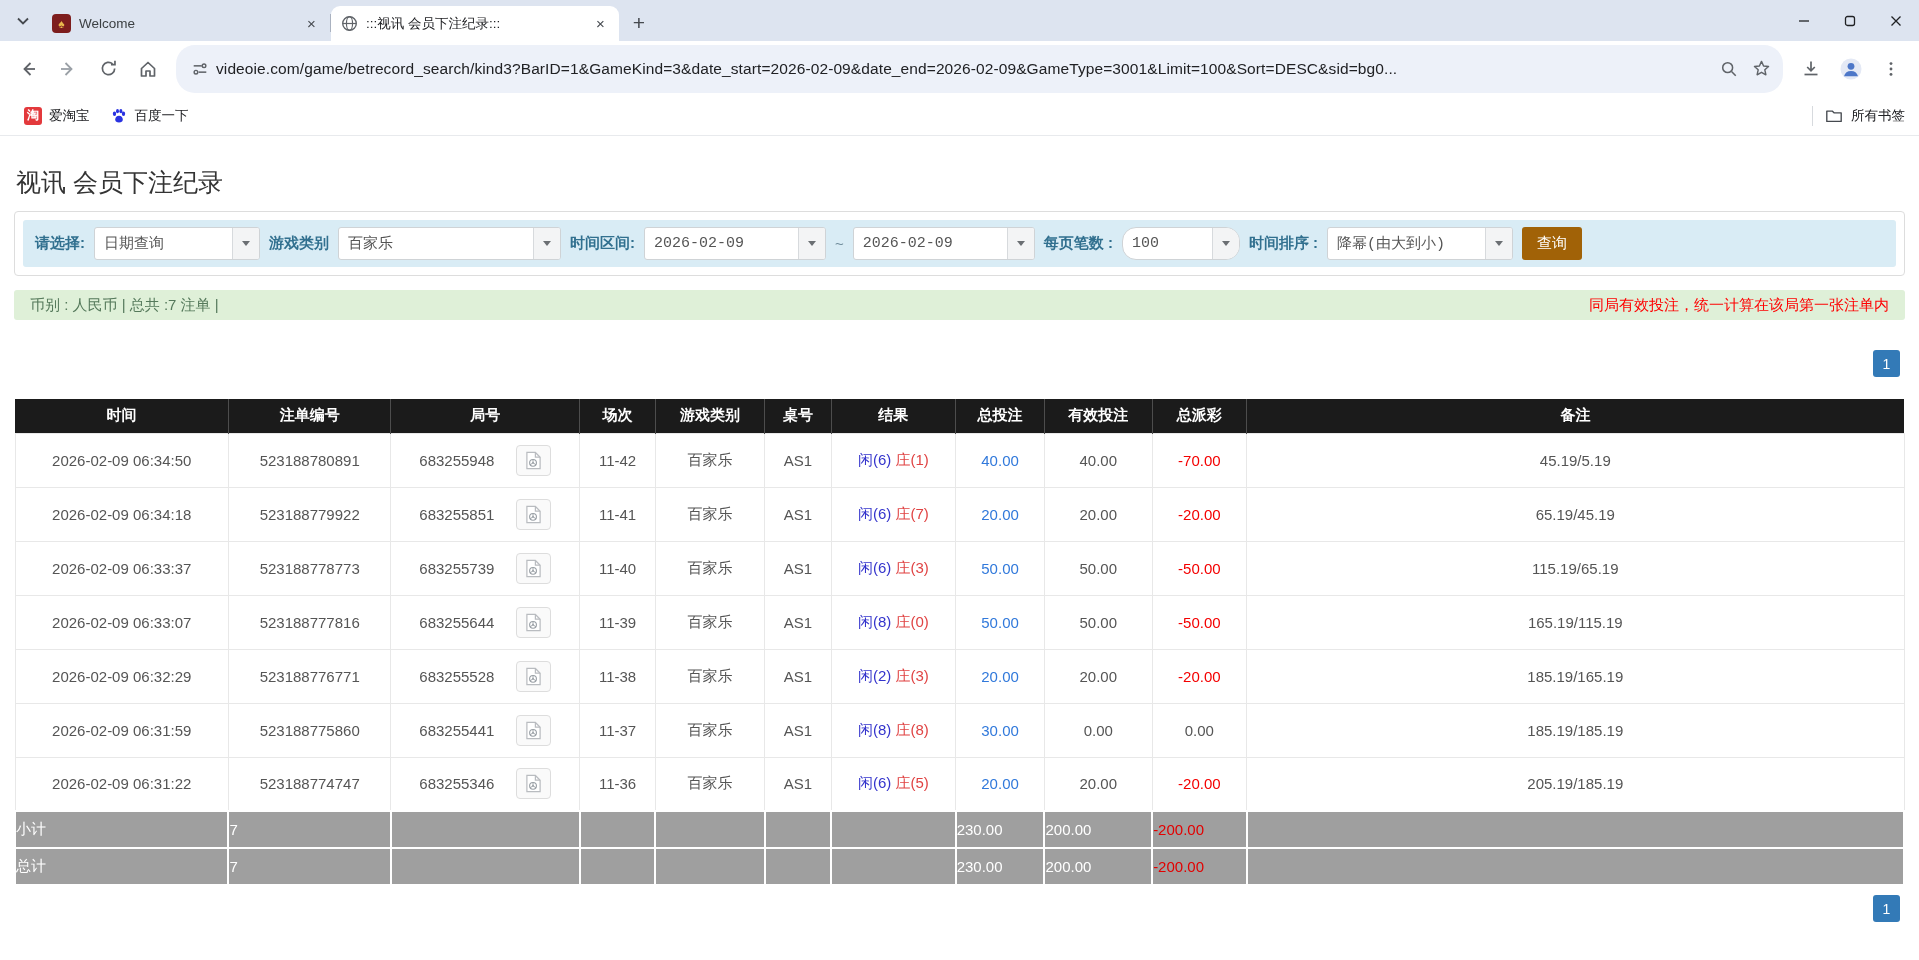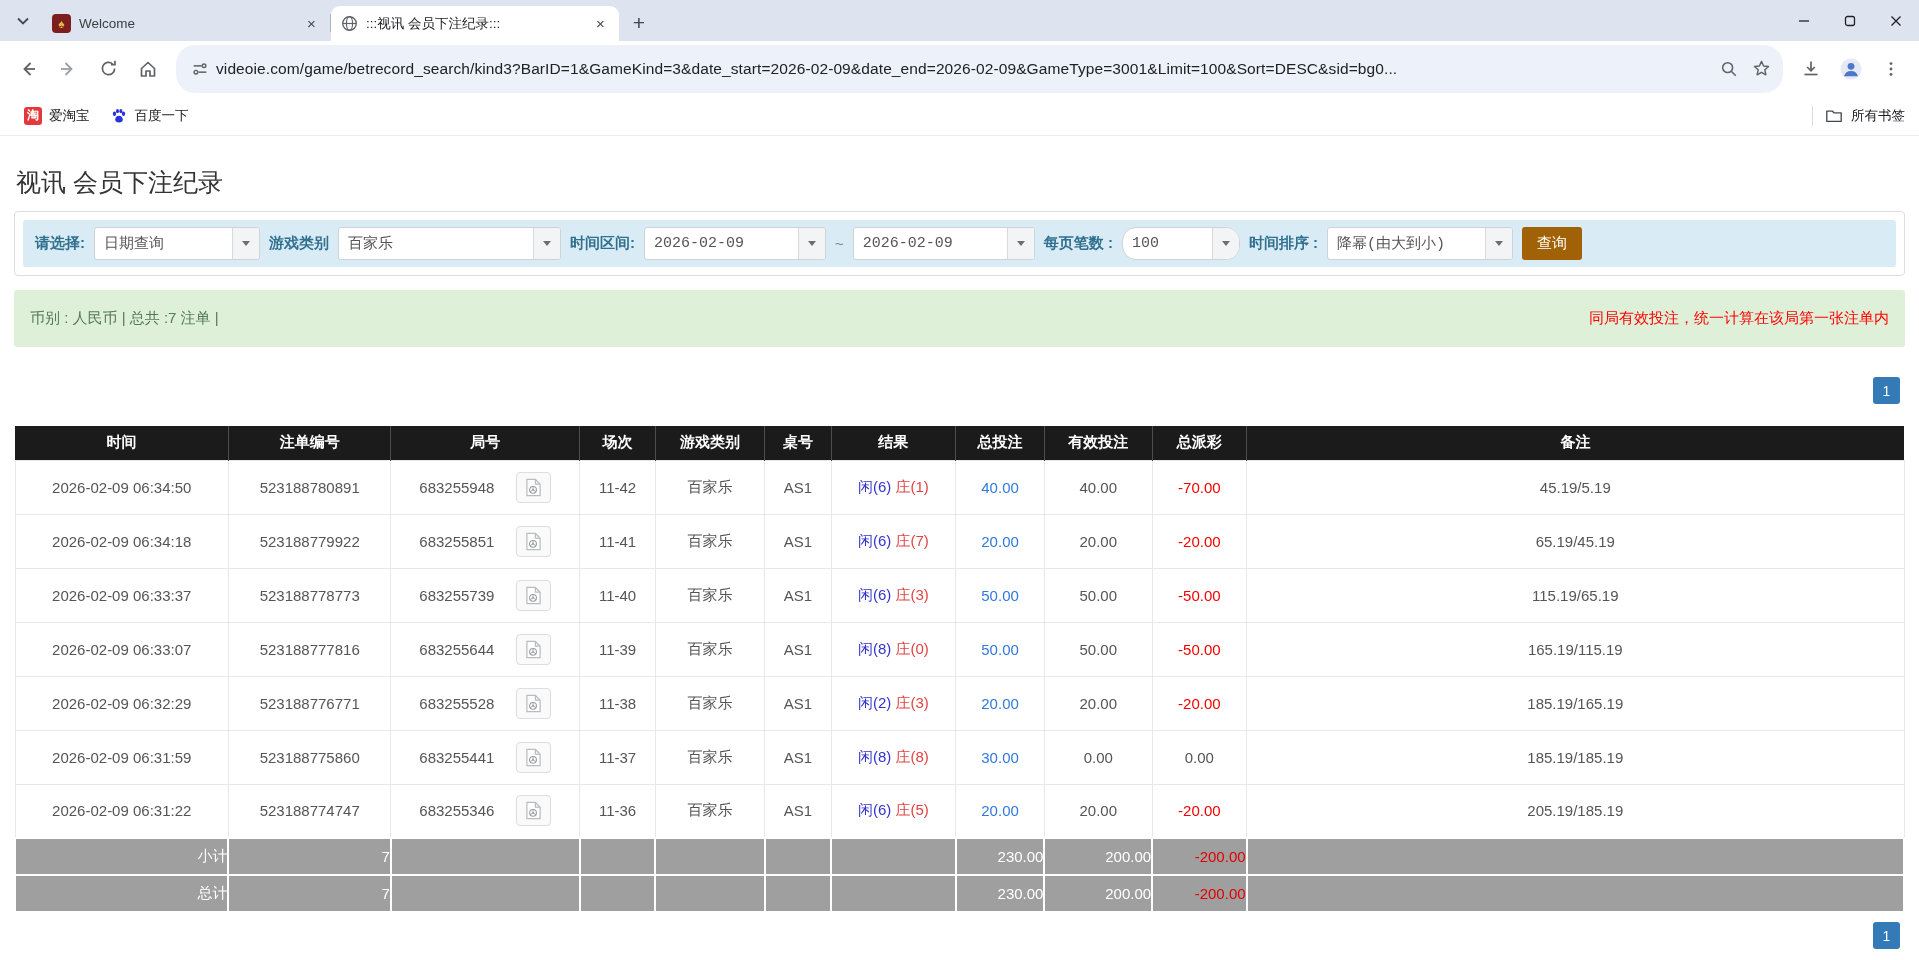--- a/index.html
+++ b/index.html
@@ -41,39 +41,39 @@
   .f-label { color:#31708f; font-weight:bold; font-size:15px; white-space:nowrap; }
   .combo { display:flex; height:33px; background:#fff; border:1px solid #cfd3d6; border-radius:3px; overflow:hidden; flex:0 0 auto; }
   .combo input { border:none; outline:none; padding:0 9px; font-size:15px; color:#555; width:100%;
       font-family:Liberation Mono, monospace; background:transparent; }
   .combo .arrow-btn { width:27px; border-left:1px solid #d7dadd; background:#f3f4f5; display:flex; align-items:center; justify-content:center; flex:0 0 auto; }
   .caret { width:0; height:0; border-left:4px solid transparent; border-right:4px solid transparent; border-top:5px solid #6b6f73; }
   .tilde { color:#6d8a99; font-size:15px; }
   .search-btn { background:#a16207; color:#fff; border:none; border-radius:3px; height:33px; padding:0 15px; font-size:15px; cursor:pointer;
       font-family:"Liberation Sans","DejaVu Sans",sans-serif; }
 
-  .summary-bar { background:#dff0d8; border-radius:3px; margin-top:14px; height:57px; display:flex; align-items:center; justify-content:space-between; padding:0 16px; }
+  .summary-bar { background:#dff0d8; border-radius:3px; margin-top:14px; height:30px; display:flex; align-items:center; justify-content:space-between; padding:0 16px; }
   .summary-left { color:#55795b; font-size:15px; }
   .summary-right { color:#fe0000; font-size:15px; }
 
   .pagination { display:flex; justify-content:flex-end; margin:30px 5px 0 0; }
   .pagination.bottom { margin:9px 5px 0 0; }
   .page-btn { min-width:27px; height:27px; background:#337ab7; color:#fff; border-radius:3px; display:flex; align-items:center; justify-content:center; font-size:14px; cursor:pointer; }
 
   table.records { width:100%; border-collapse:collapse; table-layout:fixed; margin-top:22px; font-size:15px; color:#555; }
   .records thead th { background:#1b1b1b; color:#fff; height:34px; font-weight:bold; font-size:15px; border-right:1px solid #4d4d4d; }
   .records thead th:last-child { border-right:none; }
   .records tbody td { height:54px; text-align:center; border:1px solid #e8e8e8; background:#fff; }
   .records .blue { color:#3179db; }
   .records .neg { color:#f40000; }
   .result-p { color:#3333cc; }
   .result-b { color:#e04343; }
   .round-wrap { display:inline-flex; align-items:center; gap:22px; }
   .video-btn { width:35px; height:31px; border:1px solid #ddd; background:#fafafa; border-radius:4px; display:inline-flex; align-items:center; justify-content:center; cursor:pointer; }
-  .records tfoot td { background:#9f9f9f; color:#fff; height:37px; border:2px solid #fff; text-align:right; font-size:15px; }
+  .records tfoot td { background:#9f9f9f; color:#fff; height:37px; border:2px solid #fff; text-align:left; font-size:15px; }
   .records tfoot td.neg { color:#e30000; }
 </style>
 </head>
 <body>
 
 <div class="tabstrip">
   <div class="tab-search">
     <svg width="14" height="14" viewBox="0 0 14 14">
         <path d="M2 4.5 L7 9.5 L12 4.5" stroke="#45494f" stroke-width="1.8" fill="none"></path>
       </svg>

